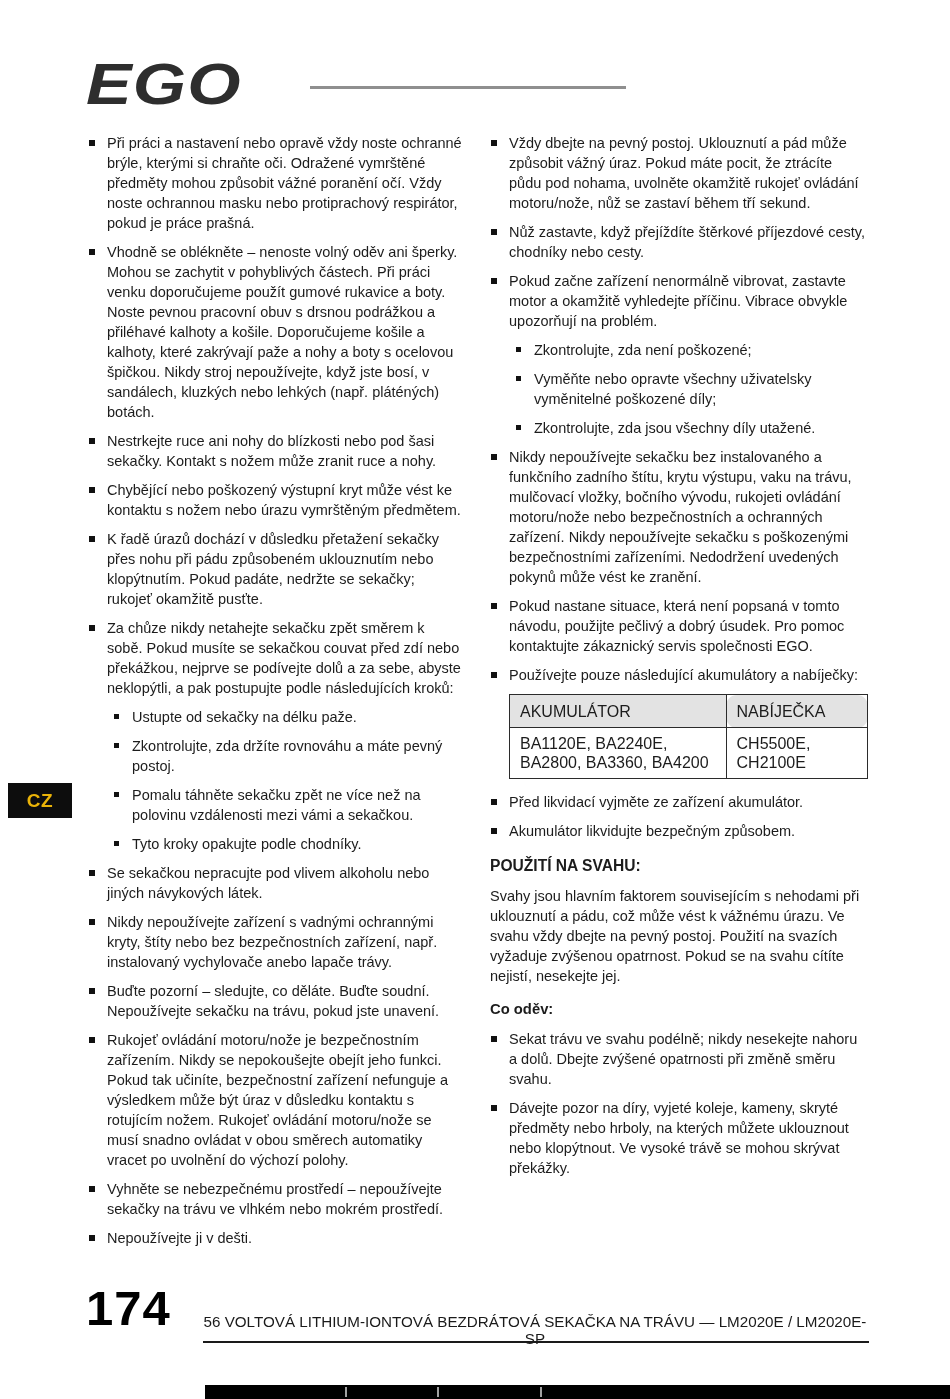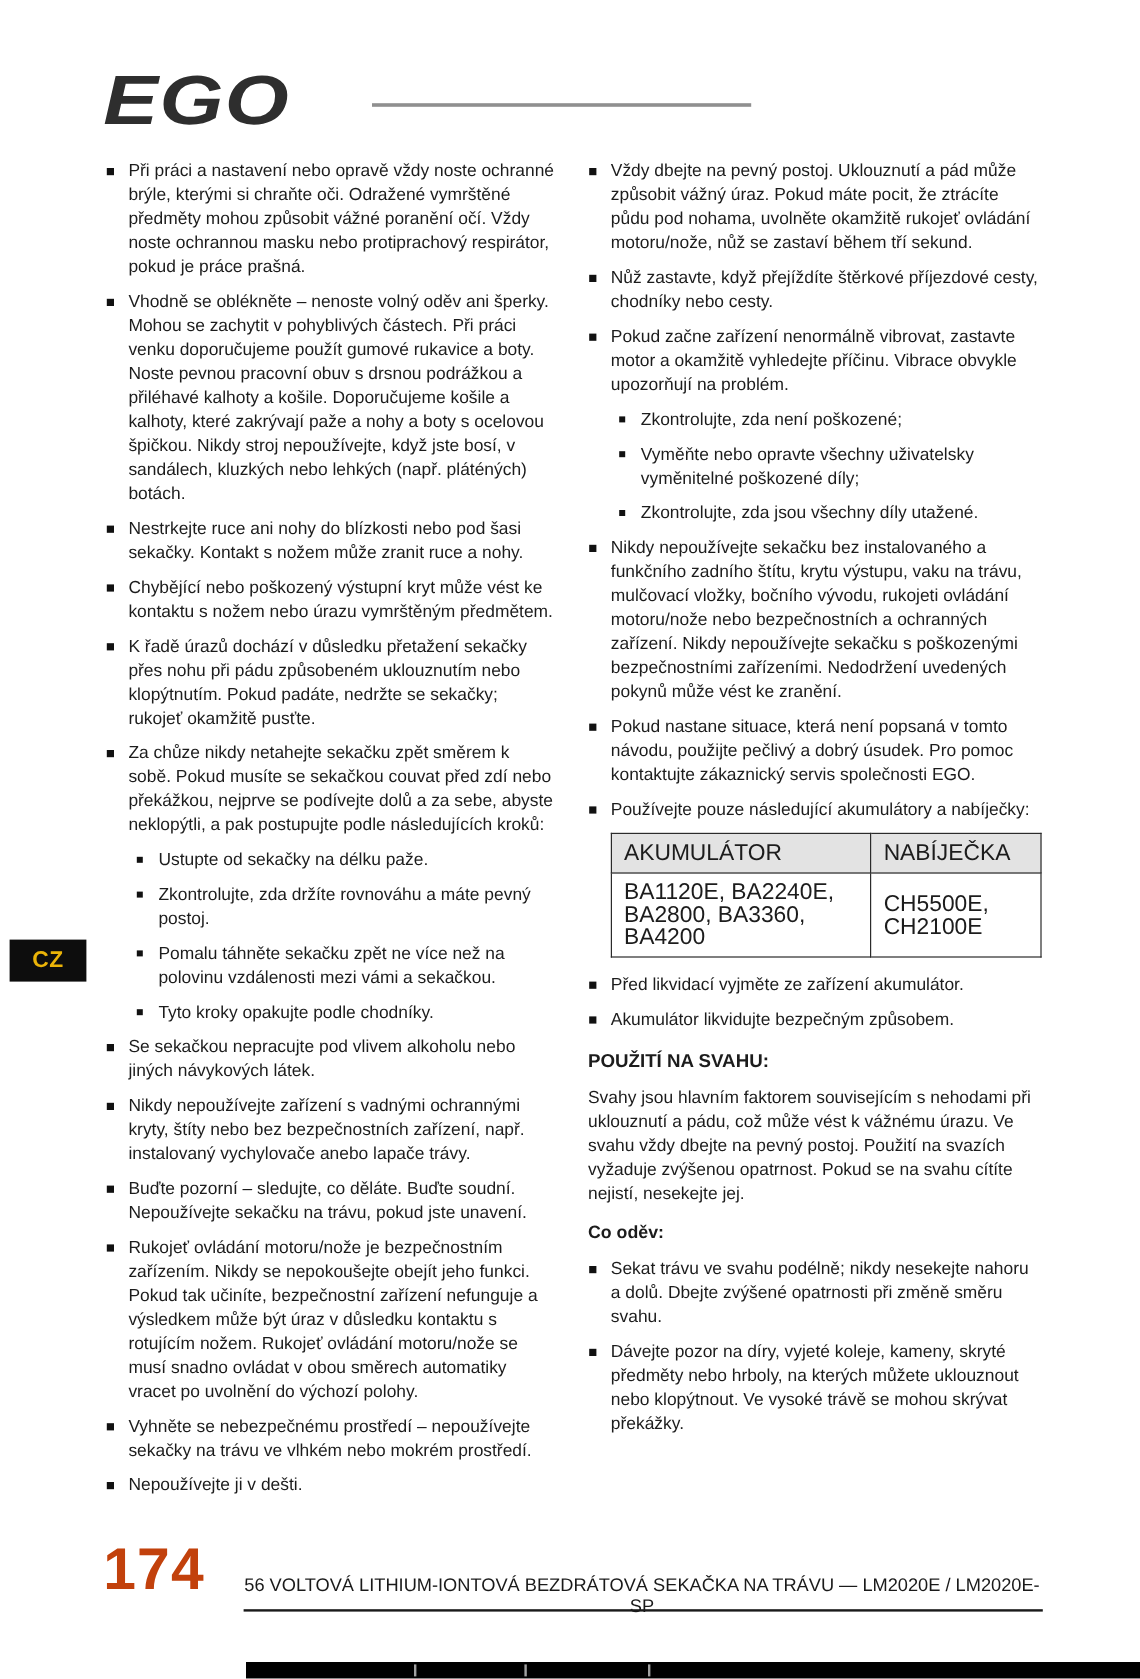--- a/index.html
+++ b/index.html
@@ -20,32 +20,32 @@
   .col-right { left:490px; width:378px; }
 
   .blist { list-style:none; }
   .blist li { position:relative; padding-left:19px; margin-bottom:9px; }
   .sq { position:absolute; left:1px; top:7px; width:6px; height:6px; background:#111111; }
   .blist.sub { margin-left:25px; }
   .blist.sub .sq { width:5px; height:5px; }
 
   
   .batt-table { border-collapse:collapse; margin:3px 0 13px 19px; }
-  .batt-table th, .batt-table td { border:1px solid #2b2b2b; text-align:left; vertical-align:middle; font-weight:normal; font-size:19px; line-height:19px; padding:6px 10px; }
+  .batt-table th, .batt-table td { border:1px solid #2b2b2b; text-align:left; vertical-align:middle; font-weight:normal; font-size:16px; line-height:19px; padding:6px 10px; }
   .batt-table th { background:#e3e3e3; height:33px; }
   .batt-table td { height:48px; }
   .batt-table th:first-child, .batt-table td:first-child { width:218px; }
-  .batt-table th:last-child, .batt-table td:last-child { width:142px; }
+  .batt-table th:last-child, .batt-table td:last-child { width:142px;border-radius:11px; }
 
   .sec-heading { font-size:15.6px; font-weight:bold; margin:15px 0 10px 0; }
   .para { margin-bottom:10px; }
   .sub-heading { font-size:14.8px; font-weight:bold; margin:13px 0 10px 0; }
 
   
-  .page-num { position:absolute; left:86px; top:1280px; font-size:49px; font-weight:bold; color:#c2410c; letter-spacing:1px; }
+  .page-num { position:absolute; left:86px; top:1280px; font-size:49px; font-weight:bold; color:#000000; letter-spacing:1px; }
   .footer-text { position:absolute; left:200px; top:1313px; width:670px; text-align:center; font-size:15.2px; color:#1a1a1a; }
   .footer-rule { position:absolute; left:203px; top:1341px; width:666px; height:2px; background:#1a1a1a; }
   .bottom-bar { position:absolute; left:205px; top:1385px; width:745px; height:14px; background:#000000; }
   .tick { position:absolute; top:2px; width:2px; height:10px; background:#d7d7d7; opacity:.75; }
 </style>
 </head>
 <body>
 
 <div class="page">
 

